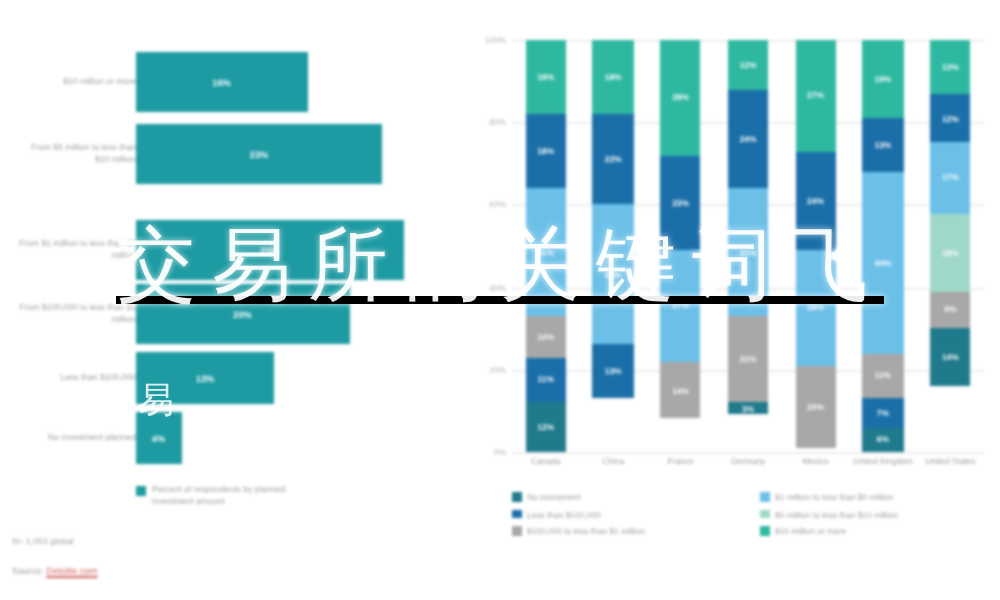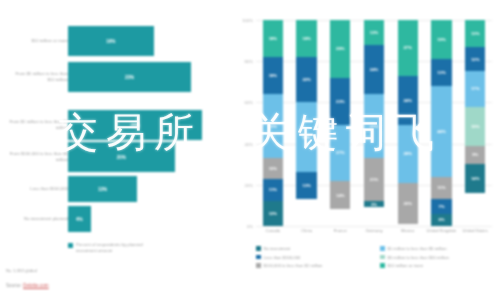--- a/index.html
+++ b/index.html
@@ -64,30 +64,31 @@
   .lg-item{display:flex;gap:3px;align-items:flex-start;}
   .lg-sw{width:4.5px;height:4.5px;flex:0 0 auto;margin-top:.4px;}
   .lg-tx{font-size:4.2px;color:#9d9d9d;line-height:1.2;}
 
   
   #blurlayer{position:absolute;inset:0;backdrop-filter:blur(.9px);pointer-events:none;}
   #watermark{
     position:absolute;left:0;top:0;width:100%;height:100%;
     display:flex;align-items:center;justify-content:center;
     pointer-events:none;
+    text-decoration:underline;
   }
   #watermark .wm{
     font-family:"DejaVu Serif",serif;
     font-size:40px;color:rgba(255,255,255,.93);
     letter-spacing:8px;white-space:nowrap;
     text-shadow:0 0 3px rgba(255,255,255,.7);
     transform:translateY(-18px);
   }
   #wm2{
-    position:absolute;left:22px;top:188px;
+    position:absolute;left:47px;top:188px;
     font-family:Liberation Serif, serif;font-size:18px;
     color:rgba(255,255,255,.85);letter-spacing:4px;
     pointer-events:none;
   }
 </style>
 </head>
 <body>
 
 <div id="page">
 

